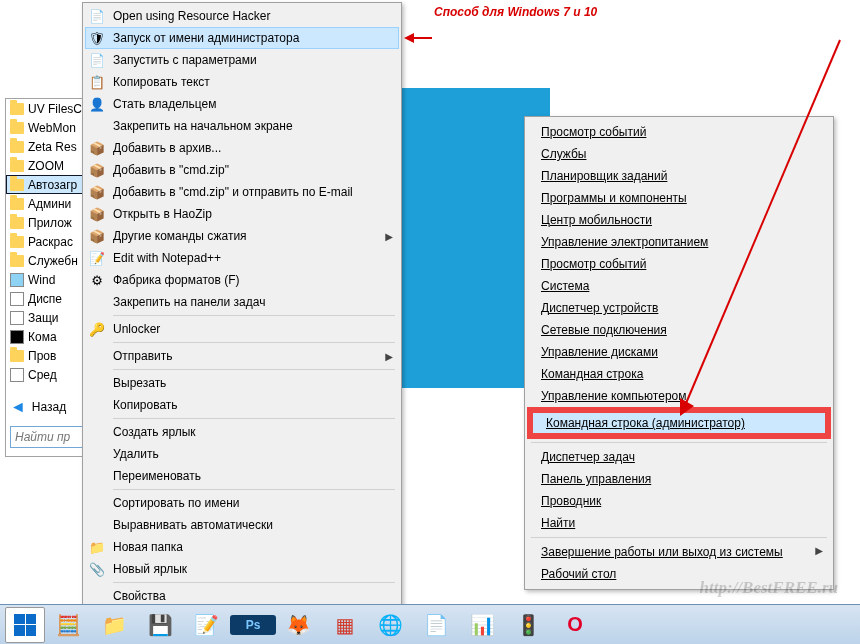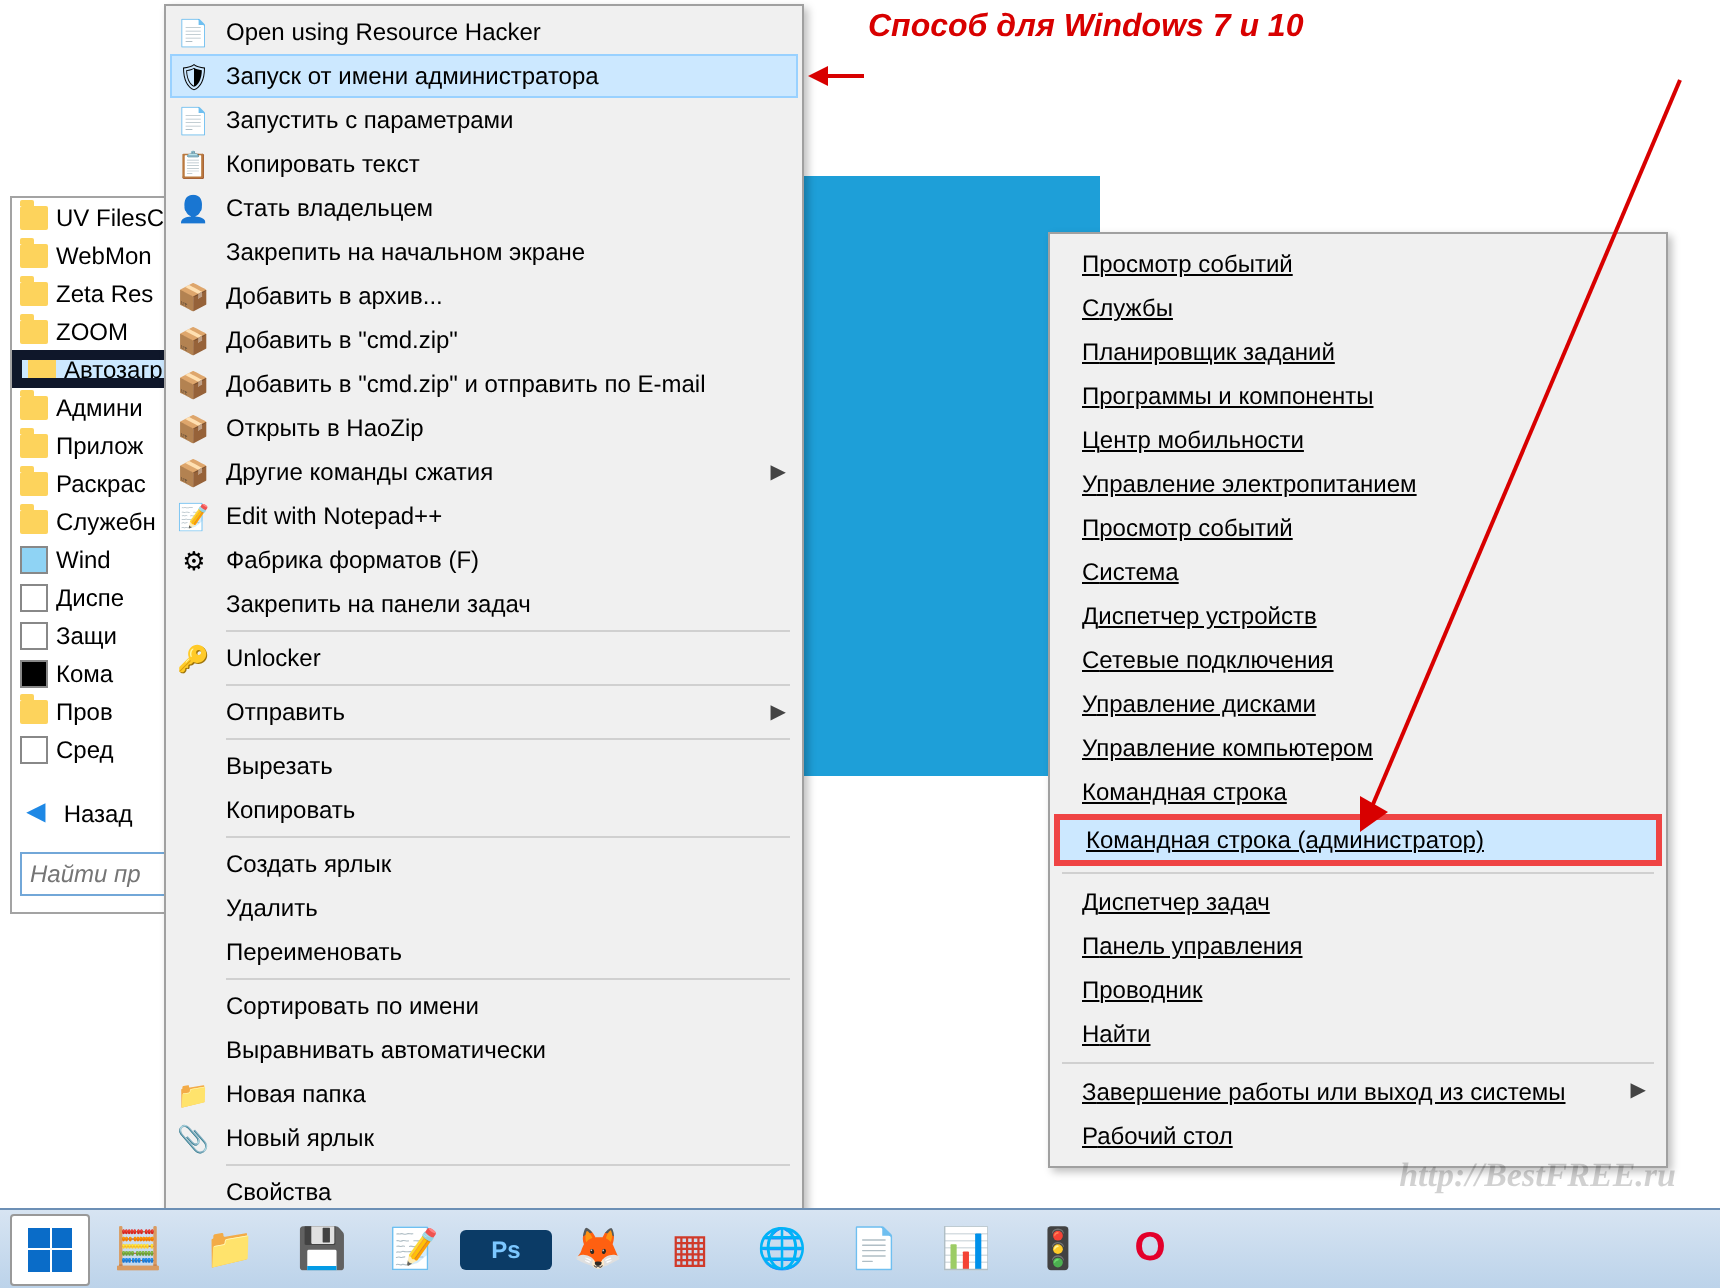--- a/index.html
+++ b/index.html
@@ -33,21 +33,21 @@
   }
   .sidebar-item {
     display: flex;
     align-items: center;
     padding: 2px 4px;
     white-space: nowrap;
     overflow: hidden;
     cursor: default;
     height: 19px;
   }
-  .sidebar-item.selected { background: #cce8ff; border: 5px solid #0f172a; padding:1px 3px;}
+  .sidebar-item.selected { background: #cce8ff; border: 1px solid #0f172a; padding:1px 3px;}
   .folder-icon { width: 14px; height: 12px; background: #fdd35c; border-radius: 1px; margin-right: 4px; flex: 0 0 auto; position:relative;}
   .folder-icon:before { content:""; position:absolute; top:-3px; left:0; width:7px; height:3px; background:#fdd35c; border-radius:1px 1px 0 0;}
   .sq-icon { width:14px; height:14px; margin-right:4px; flex:0 0 auto; border:1px solid #888; background:#8fd3f4;}
   .sq-icon.chart { background:#fff; }
   .sq-icon.gear { background:#fff;}
   .sq-icon.term { background:#000;}
   .sq-icon.shield{background:#fff}
   .sidebar-sep { height:8px; }
   .back-row { display:flex; align-items:center; padding:6px 4px;}
   .back-arrow{ color:#1e88e5; font-size:16px; margin-right:6px;}
@@ -91,27 +91,27 @@
     box-shadow: 2px 2px 4px rgba(0,0,0,0.25);
     padding: 4px 2px;
   }
   .ctx2-item {
     padding: 4px 14px;
     cursor: default;
     text-decoration: underline;
   }
   .ctx2-item:hover, .ctx2-item.selected {
     background: #cce8ff;
-    border: 3px solid #ef4444;
+    border: 6px solid #ef4444;
     padding: 3px 13px;
   }
   .ctx2-item .letter { text-decoration: underline; }
   .ctx2-sep { height:1px; background:#d0d0d0; margin: 3px 4px;}
   
-  .anno1 { position:absolute; top:5px; left:434px; color:#d80000; font-weight:bold; font-size:16px; font-style:italic;}
+  .anno1 { position:absolute; top:5px; left:434px; color:#d80000; font-weight:bold; font-size:12px; font-style:italic;}
   .arrow1 { position:absolute; top:32px; left:404px; }
   .arrow2 { position:absolute; top:38px; left:672px; }
   
   .taskbar {
     position: absolute;
     bottom: 0; left:0; right:0;
     height: 40px;
     background: linear-gradient(#d7e4f2, #bcd3ea);
     border-top: 1px solid #6c8fb5;
     display:flex;
@@ -327,22 +327,22 @@
       <div class="ctx2-item"><span class="letter">С</span>лужбы</div>
       <div class="ctx2-item"><span class="letter">П</span>ланировщик заданий</div>
       <div class="ctx2-item"><span class="letter">П</span>рограммы и компоненты</div>
       <div class="ctx2-item"><span class="letter">Ц</span>ентр мобильности</div>
       <div class="ctx2-item"><span class="letter">У</span>правление электропитанием</div>
       <div class="ctx2-item"><span class="letter">П</span>росмотр событий</div>
       <div class="ctx2-item"><span class="letter">С</span>истема</div>
       <div class="ctx2-item"><span class="letter">Д</span>испетчер устройств</div>
       <div class="ctx2-item"><span class="letter">С</span>етевые подключения</div>
       <div class="ctx2-item"><span class="letter">У</span>правление дисками</div>
+      <div class="ctx2-item"><span class="letter">К</span>омандная строка</div>
       <div class="ctx2-item"><span class="letter">У</span>правление компьютером</div>
-      <div class="ctx2-item"><span class="letter">К</span>омандная строка</div>
       <div class="ctx2-item selected"><span class="letter">К</span>омандная строка (администратор)</div>
       <div class="ctx2-sep"></div>
       <div class="ctx2-item"><span class="letter">Д</span>испетчер задач</div>
       <div class="ctx2-item"><span class="letter">П</span>анель управления</div>
       <div class="ctx2-item"><span class="letter">П</span>роводник</div>
       <div class="ctx2-item"><span class="letter">Н</span>айти</div>
       <div class="ctx2-sep"></div>
       <div class="ctx2-item" style="position: relative;"><span class="letter">З</span>авершение работы или выход из системы<span class="submenu-arrow" style="position: absolute; right: 8px;">▶</span></div>
       <div class="ctx2-item"><span class="letter">Р</span>абочий стол</div>
     </div>

